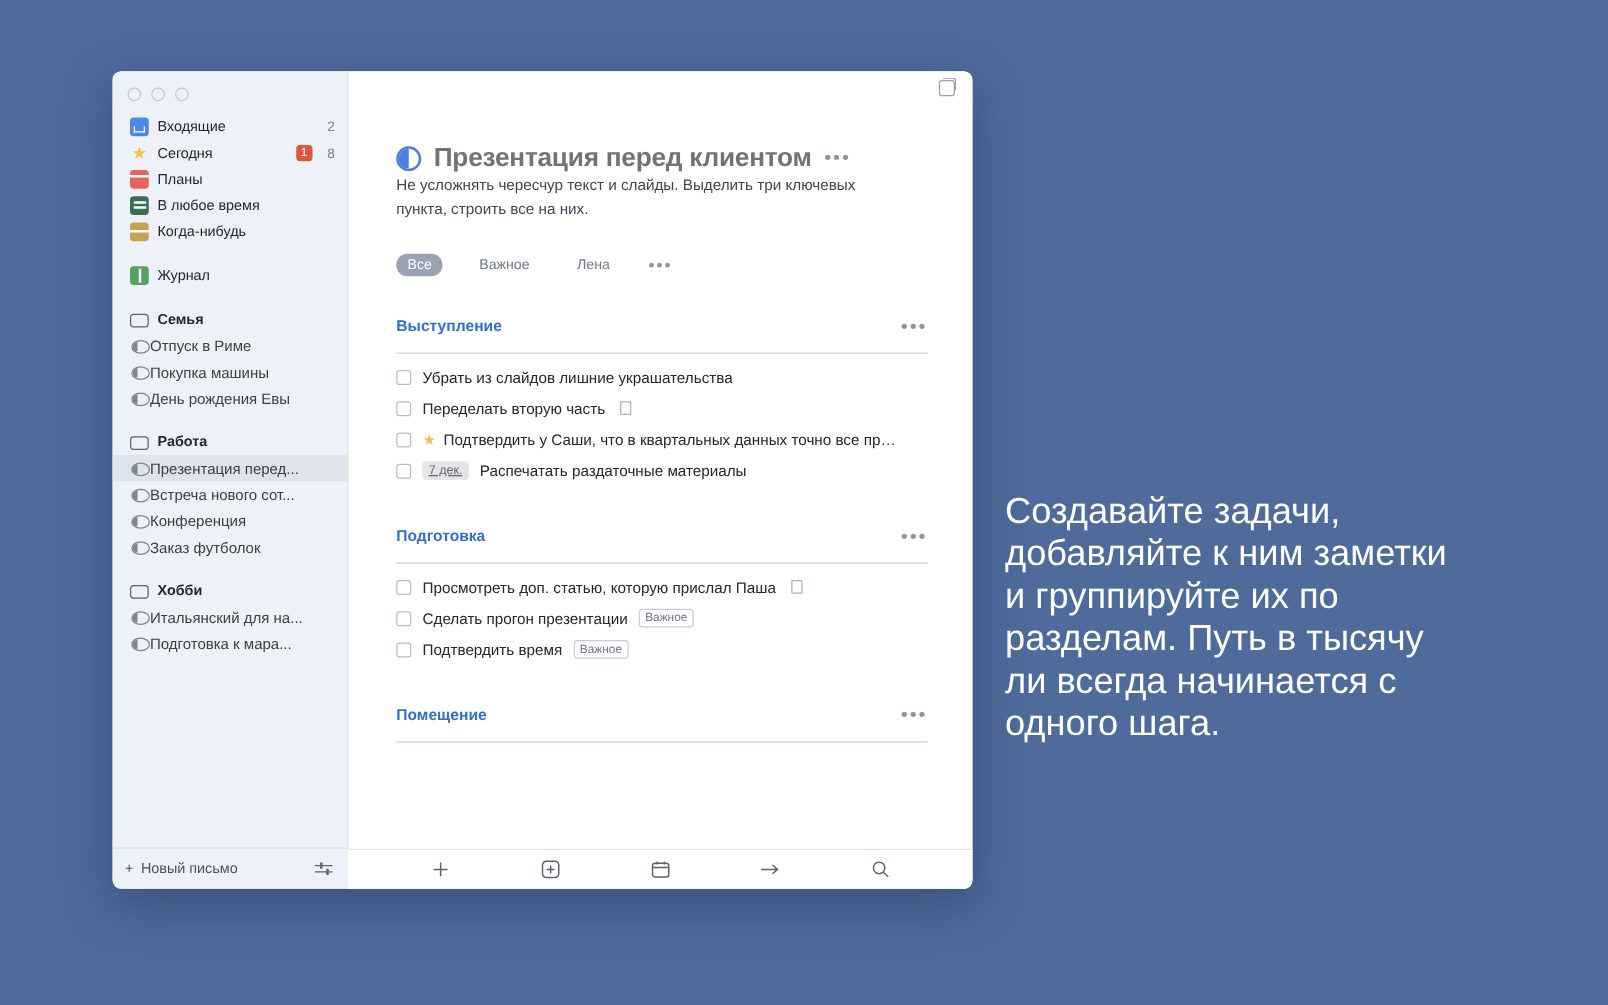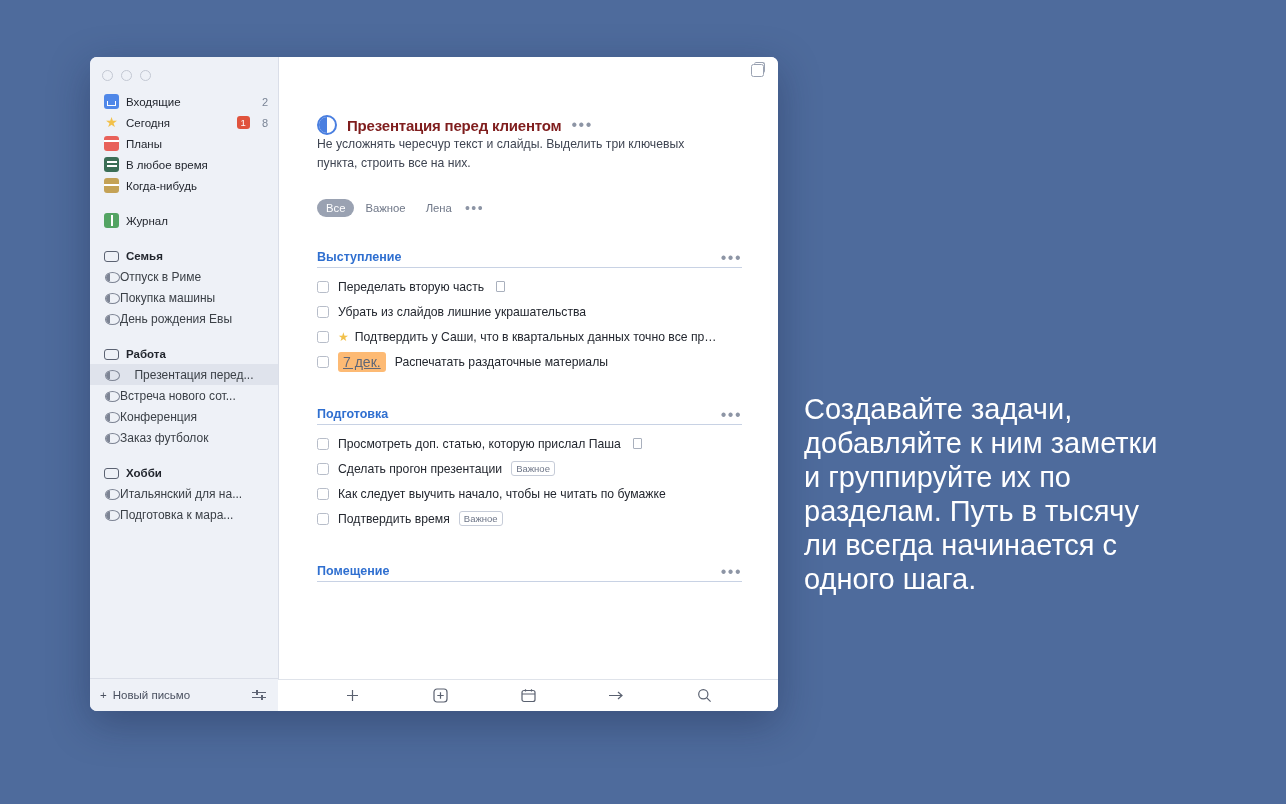--- a/index.html
+++ b/index.html
@@ -62,21 +62,20 @@
     display: flex;
     align-items: center;
     height: 21px;
     padding: 0 10px 0 14px;
     font-size: 11.5px;
     color: #22262e;
     position: relative;
   }
   .side-row.selected {
     background: #dfe3ec;
-    text-align: center;
   }
   .side-ico {
     width: 15px;
     height: 15px;
     margin-right: 7px;
     flex: 0 0 15px;
     display: inline-block;
     position: relative;
   }
   .side-label {
@@ -197,43 +196,43 @@
     flex: 0 0 20px;
   }
   .proj-ring:after {
     content: "";
     position: absolute;
     left: 0; top: 0;
     width: 8px; height: 16px;
     background: #4a7fe0;
   }
   .proj-title {
-    font-size: 15px;
+    font-size: 21px;
     font-weight: bold;
-    color: #7f1d1d;
+    color: #737373;
     letter-spacing: -0.2px;
   }
   .dots {
     color: #8d95a5;
     font-size: 16px;
     letter-spacing: 1.5px;
     line-height: 12px;
   }
   .proj-note {
     margin-top: 0;
     font-size: 12.2px;
     line-height: 19px;
     color: #3f4552;
     max-width: 400px;
   }
   .tag-row {
     margin-top: 26px;
     display: flex;
     align-items: center;
-    gap: 2px;
+    gap: 20px;
   }
   .tag {
     font-size: 11.3px;
     color: #6f7788;
     padding: 3px 9px;
     border-radius: 9px;
   }
   .tag.active {
     background: #9aa2b2;
     color: #ffffff;
@@ -246,21 +245,21 @@
   }
 
   .section {
     margin-top: 33px;
   }
   .section-head {
     display: flex;
     align-items: flex-end;
     justify-content: space-between;
     border-bottom: 1px solid #c8d2e4;
-    padding-bottom: 3px;
+    padding-bottom: 14px;
   }
   .section-title {
     font-size: 12.5px;
     font-weight: bold;
     color: #2f6fd0;
   }
   .todo {
     display: flex;
     align-items: center;
     gap: 9px;
@@ -293,23 +292,23 @@
     vertical-align: -1px;
   }
   .pill {
     font-size: 9.5px;
     color: #6e7688;
     border: 1px solid #c6ccd8;
     border-radius: 3px;
     padding: 1px 4px;
   }
   .date-chip {
-    font-size: 14px;
+    font-size: 10px;
     color: #5f6778;
-    background: #fdba74;
+    background: #e5e5e5;
     border-radius: 3px;
     padding: 2px 5px;
     text-decoration: underline;
   }
 
   
   #toolbar {
     position: absolute;
     left: 188px;
     right: 0;
@@ -477,26 +476,26 @@
       </div>
 
       <div class="section">
         <div class="section-head">
           <span class="section-title">Выступление</span>
           <span class="dots">•••</span>
         </div>
         <div style="height:6px"></div>
         <div class="todo">
           <span class="checkbox"></span>
+          <span class="todo-text">Убрать из слайдов лишние украшательства</span>
+        </div>
+        <div class="todo">
+          <span class="checkbox"></span>
           <span class="todo-text">Переделать вторую часть</span>
           <span class="note-glyph"></span>
-        </div>
-        <div class="todo">
-          <span class="checkbox"></span>
-          <span class="todo-text">Убрать из слайдов лишние украшательства</span>
         </div>
         <div class="todo">
           <span class="checkbox"></span>
           <span class="todo-star">★</span>
           <span class="todo-text">Подтвердить у Саши, что в квартальных данных точно все пр…</span>
         </div>
         <div class="todo">
           <span class="checkbox"></span>
           <span class="date-chip">7 дек.</span>
           <span class="todo-text">Распечатать раздаточные материалы</span>
@@ -511,24 +510,20 @@
         <div style="height:6px"></div>
         <div class="todo">
           <span class="checkbox"></span>
           <span class="todo-text">Просмотреть доп. статью, которую прислал Паша</span>
           <span class="note-glyph"></span>
         </div>
         <div class="todo">
           <span class="checkbox"></span>
           <span class="todo-text">Сделать прогон презентации</span>
           <span class="pill">Важное</span>
-        </div>
-        <div class="todo">
-          <span class="checkbox"></span>
-          <span class="todo-text">Как следует выучить начало, чтобы не читать по бумажке</span>
         </div>
         <div class="todo">
           <span class="checkbox"></span>
           <span class="todo-text">Подтвердить время</span>
           <span class="pill">Важное</span>
         </div>
       </div>
 
       <div class="section">
         <div class="section-head">

